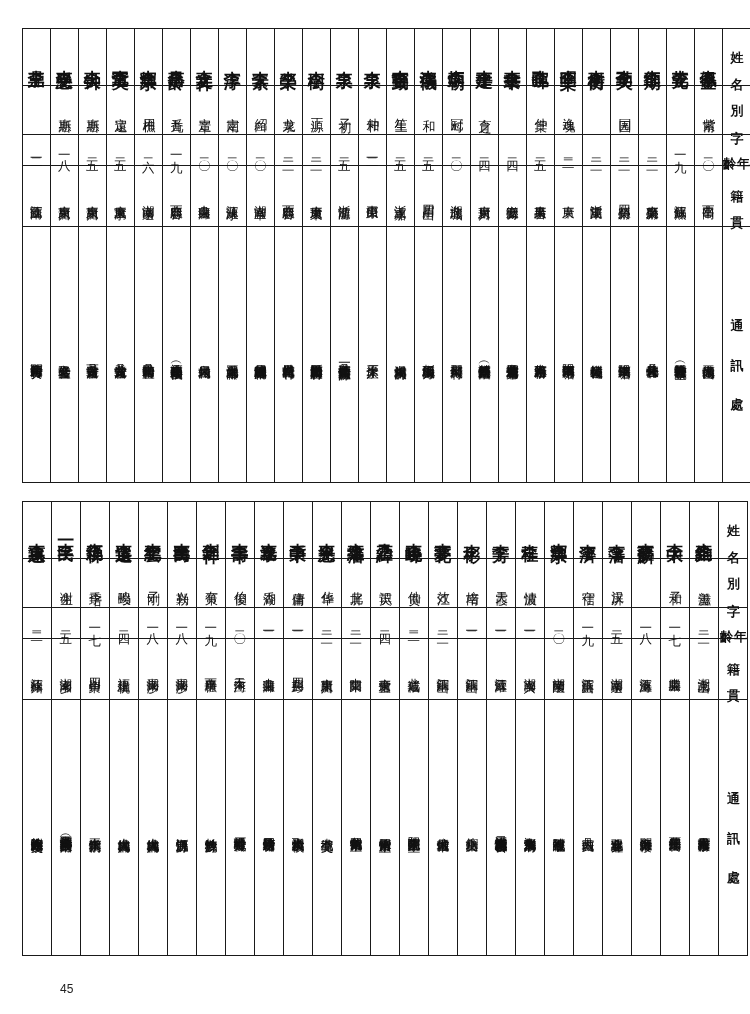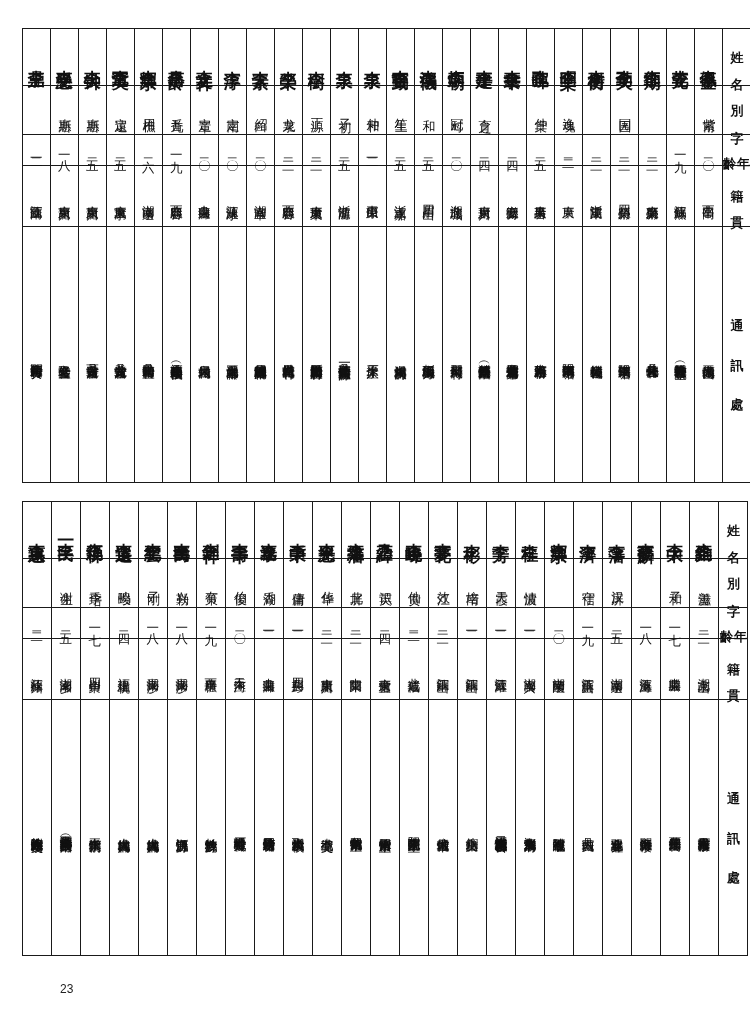--- a/index.html
+++ b/index.html
@@ -900,14 +900,14 @@
           <td class="addr" style="width: 28px;">
             <span class="vtext">湘潭瓦子坪转湘乡两女桥长昌湾（政治）</span>
           </td>
           <td class="addr" style="width: 28px;">
             <span class="vtext">徐州东院海路大许站交李楼</span>
           </td>
         </tr>
     </tbody>
   </table>
 
-  <div class="pagenum">23</div>
+  <div class="pagenum">45</div>
 </div>
 
 </body></html>

